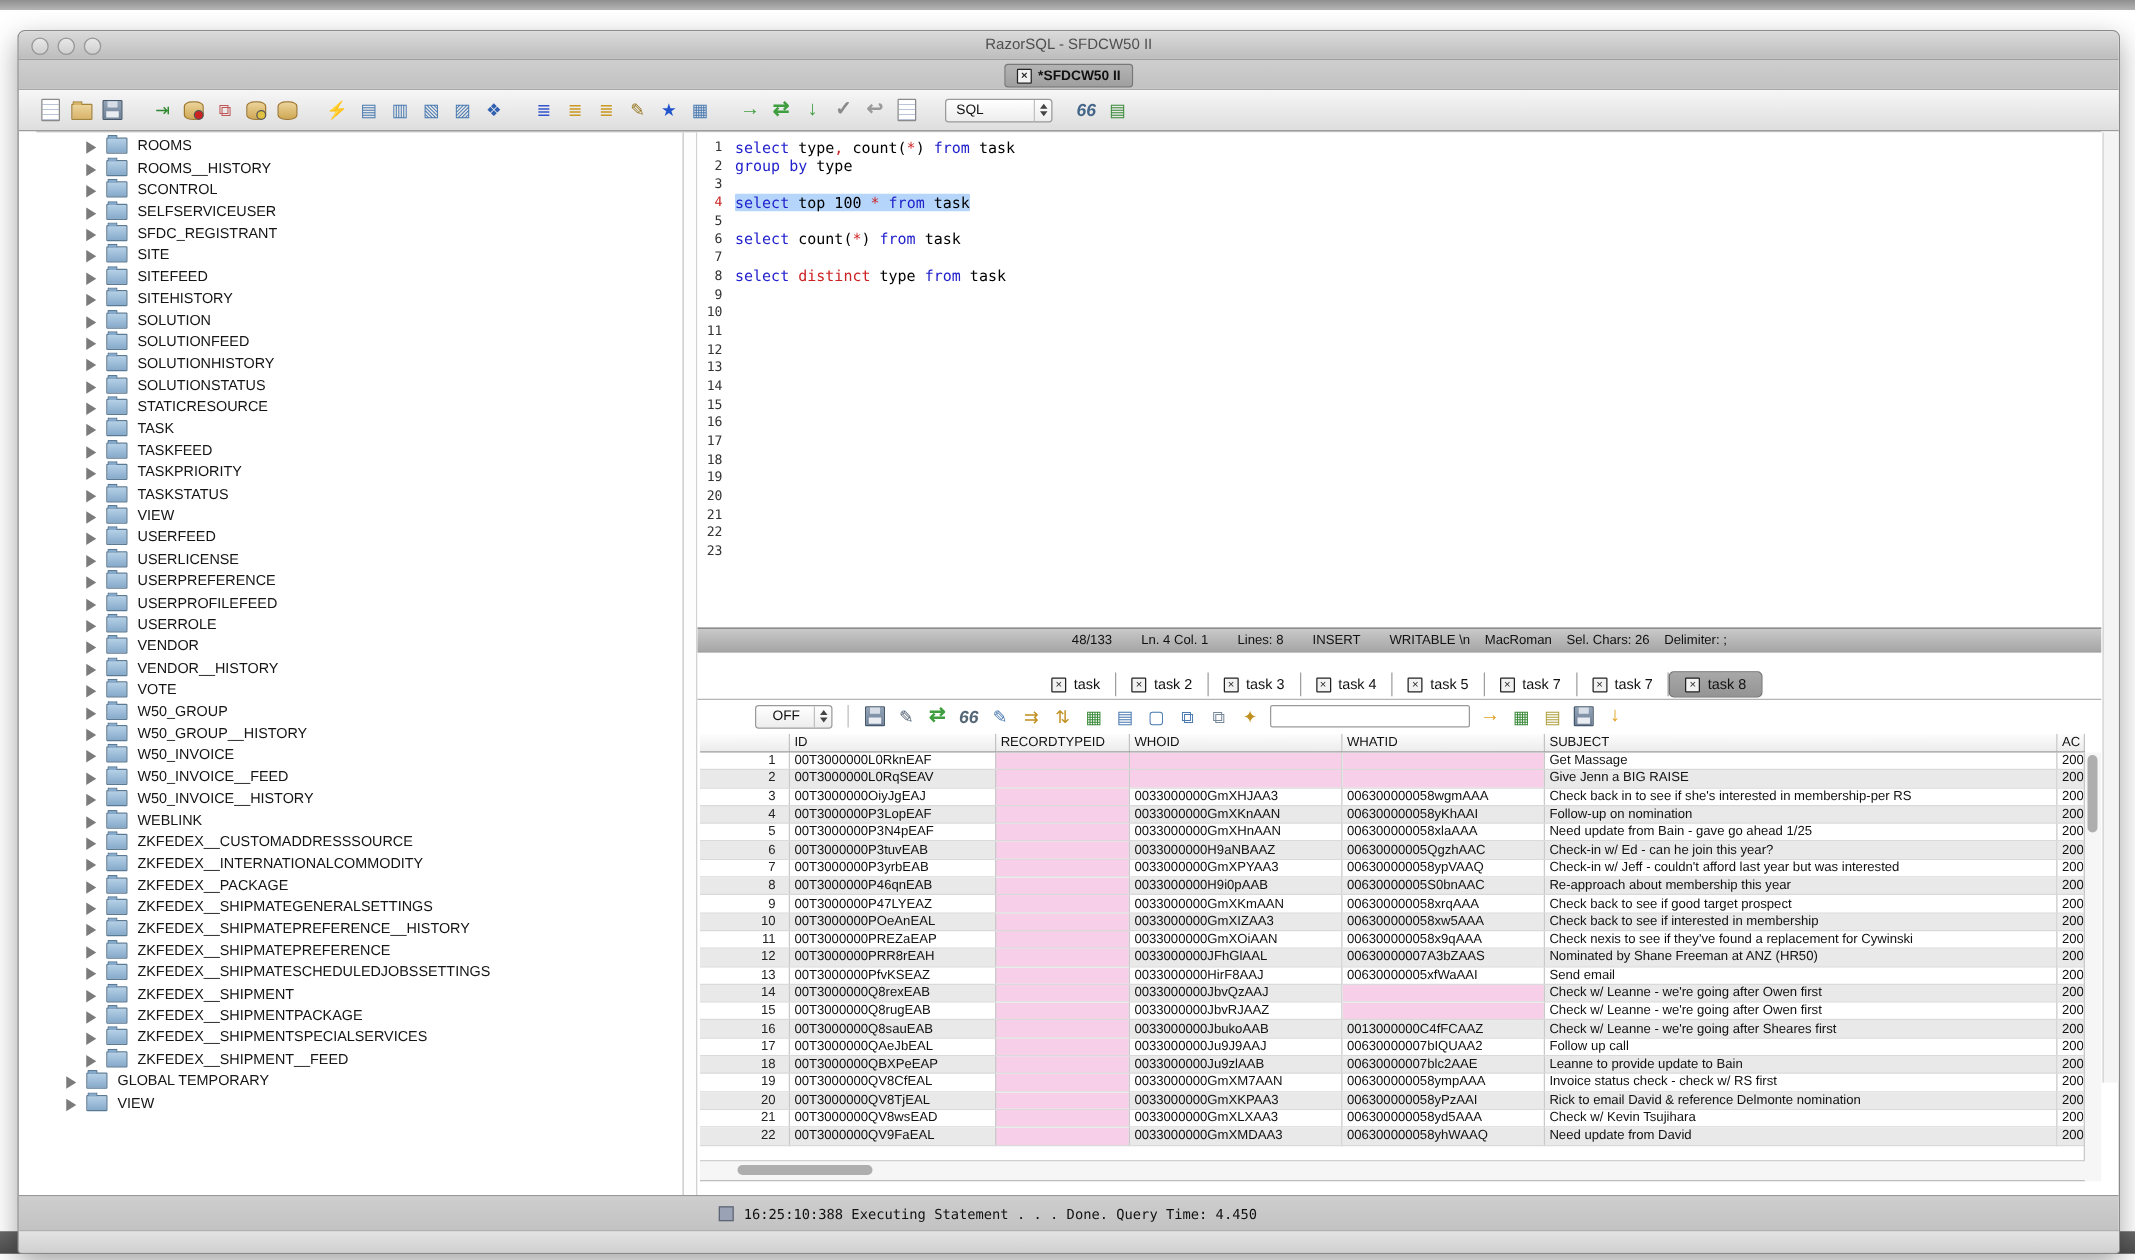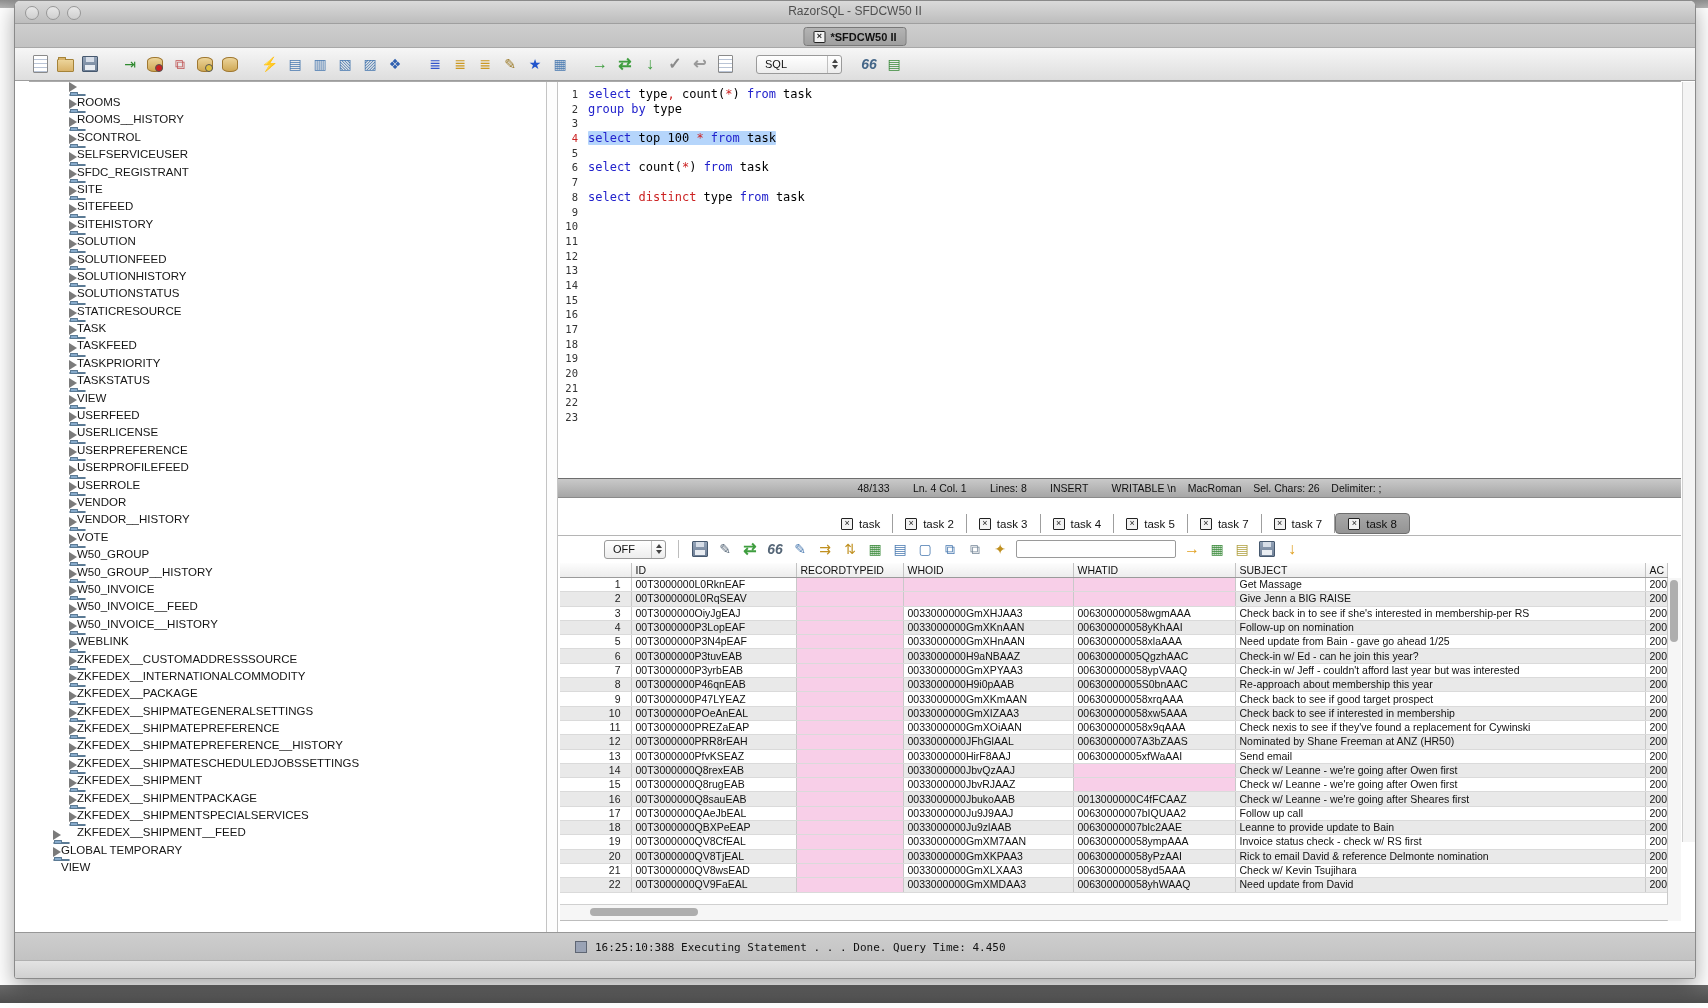--- a/index.html
+++ b/index.html
@@ -1,19 +1,19 @@
 <!DOCTYPE html>
 <html><head>
 <meta charset="utf-8">
 <style>
   html,body{margin:0;padding:0;}
   body{width:1708px;height:1008px;background:#ffffff;font-family:"Liberation Sans",sans-serif;position:relative;overflow:hidden;}
   .strip-top{position:absolute;left:0;top:0;width:1708px;height:8px;background:linear-gradient(#8f8f8f,#b5b5b5);}
   .strip-bottom{position:absolute;left:0;top:985px;width:1708px;height:18px;background:linear-gradient(#6a6a6a,#4e4e4e);}
-  .window{position:absolute;left:14px;top:0;width:1680px;height:977px;border:1px solid #8a8a8a;border-radius:6px 6px 3px 3px;background:#ffffff;box-shadow:0 8px 22px rgba(0,0,0,.35);overflow:hidden;}
+  .window{position:absolute;left:14px;top:24px;width:1680px;height:977px;border:1px solid #8a8a8a;border-radius:6px 6px 3px 3px;background:#ffffff;box-shadow:0 8px 22px rgba(0,0,0,.35);overflow:hidden;}
   .titlebar{position:absolute;left:0;top:0;width:100%;height:22px;background:linear-gradient(#dadada,#bdbdbd);border-bottom:1px solid #9f9f9f;}
   .lights{position:absolute;left:10px;top:5px;display:flex;gap:7px;}
   .light{width:12px;height:12px;border-radius:50%;border:1px solid #979797;background:linear-gradient(#e8e8e8,#cfcfcf);}
   .wtitle{position:absolute;left:0;right:0;top:3px;text-align:center;font-size:12px;color:#4f4f4f;}
   .doc-tabstrip{position:absolute;left:0;top:23px;width:100%;height:23px;background:linear-gradient(#cecece,#c2c2c2);border-bottom:1px solid #a8a8a8;}
   .doc-tab{position:absolute;left:50%;transform:translateX(-50%);top:3px;height:17px;display:flex;align-items:center;gap:5px;padding:0 9px;background:linear-gradient(#b4b4b4,#9f9f9f);border:1px solid #787878;border-radius:3px;font-size:11px;color:#111;font-weight:bold;}
   .xbox{display:inline-flex;align-items:center;justify-content:center;width:10px;height:10px;border:1px solid #222;background:#f2f2f2;font-size:9px;line-height:9px;color:#222;border-radius:1px;}
   .toolbar{position:absolute;left:0;top:47px;width:100%;height:33px;background:linear-gradient(#f6f6f6,#dedede);border-bottom:1px solid #9d9d9d;display:flex;align-items:center;padding-left:16px;box-sizing:border-box;}
   .tgroup{display:flex;align-items:center;gap:7px;margin-right:22px;}
   .i{display:inline-flex;width:18px;height:18px;align-items:center;justify-content:center;position:relative;}
@@ -29,21 +29,21 @@
   .ic-db{width:14px;height:13px;background:linear-gradient(#ecd49a,#cfa855);border:1px solid #a07830;border-radius:7px/4px;position:relative;}
   .dot{position:absolute;right:-1px;bottom:-1px;width:6px;height:6px;border-radius:50%;border:1px solid #555;}
   .fakeselect{display:flex;align-items:center;height:19px;background:linear-gradient(#ffffff,#ededed);border:1px solid #9a9a9a;border-radius:3px;font-size:11px;color:#111;padding:0 3px 0 8px;box-sizing:border-box;}
   .fakeselect .val{flex:1;}
   .stepper{display:flex;flex-direction:column;align-items:center;justify-content:center;margin-left:6px;border-left:1px solid #c0c0c0;padding-left:4px;height:100%;}
   .stepper i{display:block;width:0;height:0;border-left:3px solid transparent;border-right:3px solid transparent;}
   .stepper i.up{border-bottom:4px solid #444;margin-bottom:2px;}
   .stepper i.dn{border-top:4px solid #444;}
   .content{position:absolute;left:14px;top:80px;width:1652px;height:850px;border-top:1px solid #aaa;background:#fff;}
   .tree{position:absolute;left:0;top:0;width:517px;height:850px;overflow:hidden;background:#fff;}
-  .tree-row{display:flex;align-items:flex-start;height:17.4px;flex-direction:column;}
+  .tree-row{display:flex;align-items:flex-end;height:17.4px;}
   .tree-row.lvl2{padding-left:40px;}
   .tree-row.lvl1{padding-left:24px;}
   .tri{width:0;height:0;border-top:5px solid transparent;border-bottom:5px solid transparent;border-left:8px solid #7b7b7b;margin-right:8px;}
   .fold{width:15px;height:11px;background:linear-gradient(#b5d0e6,#86aacb);border:1px solid #5b7globalsa94;border:1px solid #5b7a94;border-radius:1px;position:relative;margin-top:2px;}
   .fold:before{content:"";position:absolute;left:0;top:-3px;width:6px;height:2px;background:#86aacb;border:1px solid #5b7a94;border-bottom:none;border-radius:1px 1px 0 0;}
   .tree-lbl{margin-left:8px;font-size:11.5px;color:#151515;white-space:nowrap;}
   .divider{position:absolute;left:517px;top:0;width:10px;height:850px;background:#fdfdfd;border-left:1px solid #c4c4c4;border-right:1px solid #c4c4c4;}
   .rightpane{position:absolute;left:529px;top:0;width:1123px;height:850px;background:#fff;}
   .rail{position:absolute;right:-14px;top:0;width:12px;height:760px;background:#f4f4f4;border-left:1px solid #cfcfcf;}
   .editor{position:absolute;left:0;top:0;width:100%;height:396px;background:#fff;overflow:hidden;font-family:"DejaVu Sans Mono",monospace;font-size:12px;}
@@ -393,26 +393,26 @@
           <span class="tree-lbl">ZKFEDEX__PACKAGE</span>
         </div>
         <div class="tree-row lvl2">
           <span class="tri"></span>
           <span class="fold"></span>
           <span class="tree-lbl">ZKFEDEX__SHIPMATEGENERALSETTINGS</span>
         </div>
         <div class="tree-row lvl2">
           <span class="tri"></span>
           <span class="fold"></span>
+          <span class="tree-lbl">ZKFEDEX__SHIPMATEPREFERENCE__HISTORY</span>
+        </div>
+        <div class="tree-row lvl2">
+          <span class="tri"></span>
+          <span class="fold"></span>
           <span class="tree-lbl">ZKFEDEX__SHIPMATEPREFERENCE</span>
-        </div>
-        <div class="tree-row lvl2">
-          <span class="tri"></span>
-          <span class="fold"></span>
-          <span class="tree-lbl">ZKFEDEX__SHIPMATEPREFERENCE__HISTORY</span>
         </div>
         <div class="tree-row lvl2">
           <span class="tri"></span>
           <span class="fold"></span>
           <span class="tree-lbl">ZKFEDEX__SHIPMATESCHEDULEDJOBSSETTINGS</span>
         </div>
         <div class="tree-row lvl2">
           <span class="tri"></span>
           <span class="fold"></span>
           <span class="tree-lbl">ZKFEDEX__SHIPMENT</span>
@@ -500,21 +500,21 @@
           <div class="rtab">
             <span class="xbox">×</span>
             <span>task 7</span>
           </div>
           <div class="rtab sel">
             <span class="xbox">×</span>
             <span>task 8</span>
           </div>
         </div>
       <div class="rtoolbar" id="rtoolbar">
-        <div class="fakeselect" style="width:62px;">
+        <div class="fakeselect" style="width:62px;text-align:center;">
           <span class="val">OFF</span>
           <span class="stepper">
               <i class="up"></i>
               <i class="dn"></i>
             </span>
         </div>
         <span class="rsep"></span>
         <span id="ricons-left" style="display:flex;gap:7px;align-items:center;">
             <span class="i">
               <span class="ic-floppy"></span>

